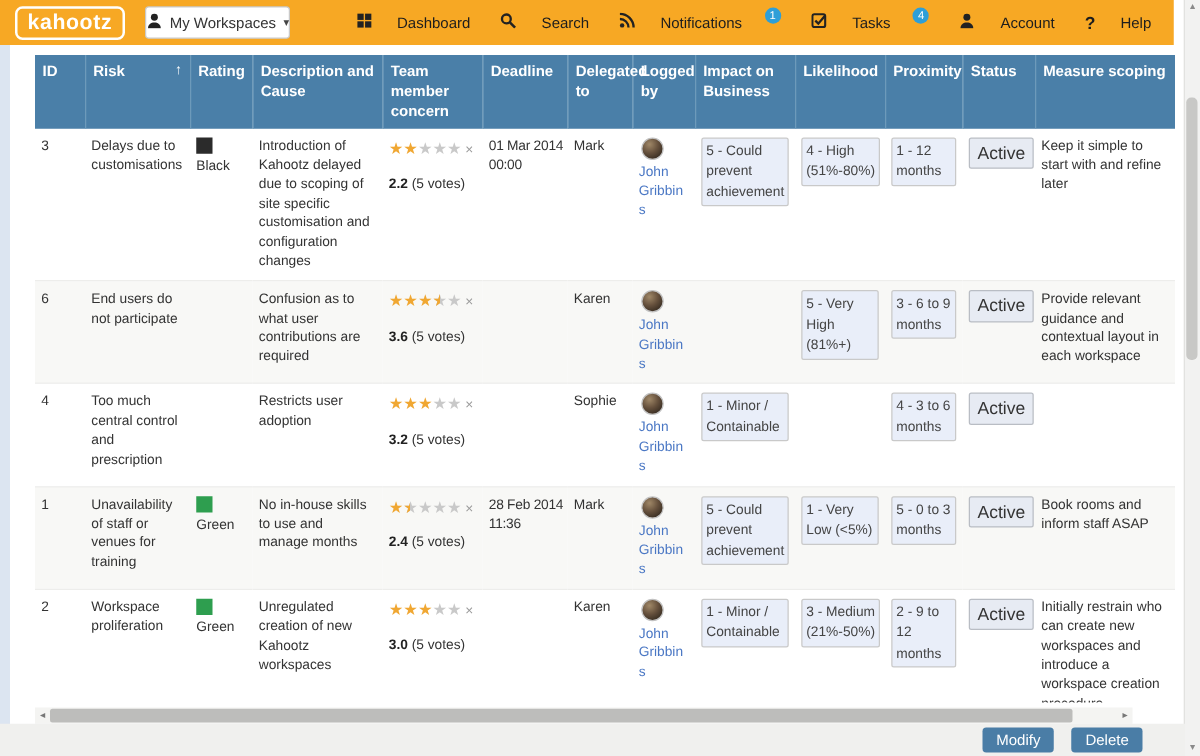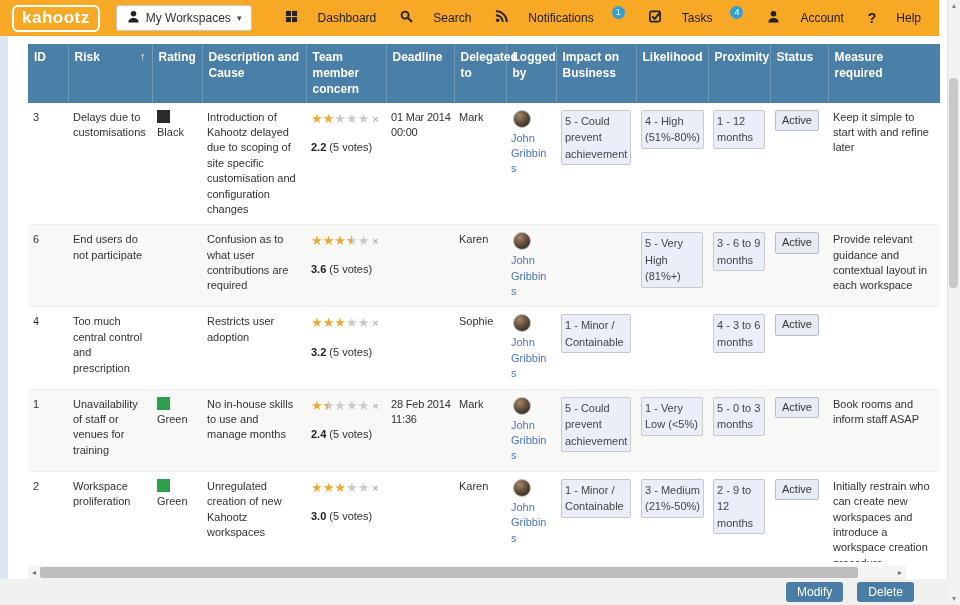--- a/index.html
+++ b/index.html
@@ -16,21 +16,21 @@
     display:flex;align-items:center;justify-content:space-between;
     padding:0 12px;box-sizing:border-box;
   }
   .topbar-left{display:flex;align-items:center;gap:16px}
   .logo{
     border:2px solid #fff;border-radius:6px;padding:1px 8px 2px;
     color:#fff;font-weight:bold;font-size:17px;letter-spacing:.5px;cursor:pointer;
   }
   .ws-btn{
     background:#fff;border:1px solid #c9c9c9;border-radius:3px;
-    padding:4px 10px;display:flex;align-items:center;gap:6px;color:#333;cursor:pointer;
+    padding:4px 0;display:flex;align-items:center;gap:6px;color:#333;cursor:pointer;
   }
   .ws-caret{font-size:9px;color:#444}
   .nav{display:flex;align-items:center;gap:24px;padding-right:6px}
   .nav-item{display:flex;align-items:center;gap:20px;color:#1d1d1d;cursor:pointer;font-size:12px}
   .nav-item .help-q{font-weight:bold;font-size:14px}
   .badge{
     background:#2e9fd8;color:#fff;border-radius:50%;min-width:13px;height:13px;
     font-size:9px;line-height:13px;text-align:center;position:relative;top:-6px;margin-left:-2px;
   }
 
@@ -52,21 +52,21 @@
   }
   tr.alt{background:#f8f8f6}
 
   .rating-chip{display:inline-block;width:13px;height:13px;margin-right:4px;vertical-align:-2px}
   .box{
     display:inline-block;background:#e9eef9;border:1px solid #c9c9c9;border-radius:2px;
     padding:2px 3px;line-height:1.5;color:#444;font-size:11px;cursor:pointer;
   }
   .status-badge{
     display:inline-block;background:#e7ebf3;border:1px solid #b9bdc4;border-radius:2px;
-    padding:2px 6px;color:#333;font-size:11px;cursor:pointer;
+    padding:2px 6px;color:#333;font-size:14px;cursor:pointer;
   }
   .stars{white-space:nowrap;font-size:13px;cursor:pointer}
   .star{color:#c9c9c9;position:relative;display:inline-block}
   .star.full{color:#f0a732}
   .star .half-fill{position:absolute;left:0;top:0;width:50%;overflow:hidden;color:#f0a732}
   .star-clear{color:#9a9a9a;margin-left:3px;font-size:11px;cursor:pointer}
   .score{margin-top:12px;white-space:nowrap}
   .score b{color:#222}
   .deadline{font-size:11px;letter-spacing:-.2px;white-space:nowrap}
   .avatar{
@@ -192,21 +192,21 @@
           <th><span>Rating</span></th>
           <th><span>Description and Cause</span></th>
           <th><span>Team member concern</span></th>
           <th><span>Deadline</span></th>
           <th><span>Delegated to</span></th>
           <th><span>Logged by</span></th>
           <th><span>Impact on Business</span></th>
           <th><span>Likelihood</span></th>
           <th><span>Proximity</span></th>
           <th><span>Status</span></th>
-          <th><span>Measure required</span></th>
+          <th><span>Measure scoping</span></th>
         </tr>
     </thead>
     <tbody>
         <tr>
           <td>3</td>
           <td>Delays due to customisations</td>
           <td><span class="rating-chip" style="background: rgb(43, 43, 43);"></span><span>Black</span></td>
           <td>Introduction of Kahootz delayed due to scoping of site specific customisation and configuration changes</td>
           <td><span class="stars"><span class="star full">★</span><span class="star full">★</span><span class="star">★</span><span class="star">★</span><span class="star">★</span><span class="star-clear">×</span></span><div class="score"><b>2.2</b> (5 votes)</div></td>
           <td class="deadline">

